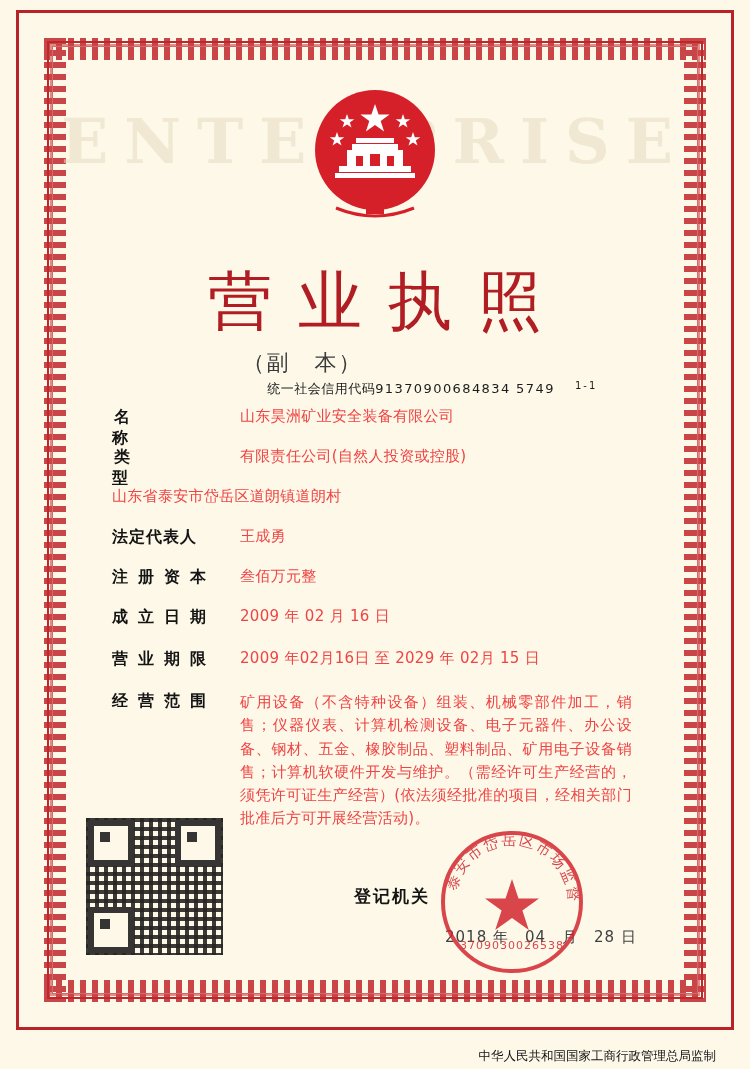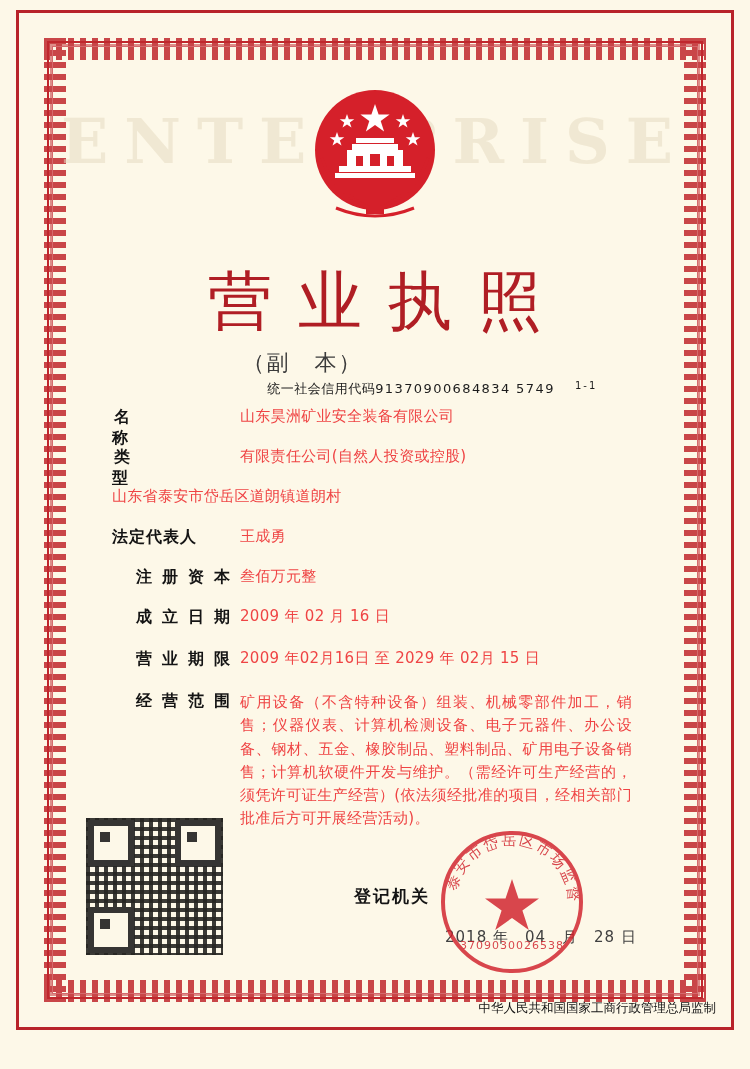--- a/index.html
+++ b/index.html
@@ -159,21 +159,21 @@
   .row .k {
     width: 128px;
     flex: 0 0 128px;
     font-size: 16px;
     font-weight: bold;
     color: #141414;
     letter-spacing: 0px;
     font-family: "DejaVu Sans", sans-serif;
   }
   .k.sp4  { letter-spacing: 26px; text-indent: 2px; }
-  .k.sp3  { letter-spacing: 10px; text-align: right; }
+  .k.sp3  { letter-spacing: 10px; }
   .k.sp0  { letter-spacing: 1px; }
   .row .v {
     flex: 1;
     font-size: 15px;
     color: #ef4444;
     letter-spacing: .3px;
     font-family: "DejaVu Sans", sans-serif;
   }
   .row.h1 { height: 36px; }
   .row.h2 { height: 38px; }
@@ -252,21 +252,21 @@
   
   .footer-left {
     position: absolute;
     left: 34px; top: 1088px;
     font-size: 12.5px;
     color: #1d4ed8;
     font-family: "DejaVu Sans", sans-serif;
   }
   .footer-right {
     position: absolute;
-    right: 34px; top: 1000px;
+    right: 34px; top: 1048px;
     font-size: 12.5px;
     color: #141414;
     font-family: Liberation Sans, sans-serif;
   }
 </style>
 </head>
 <body>
 
 <div class="page">
 

